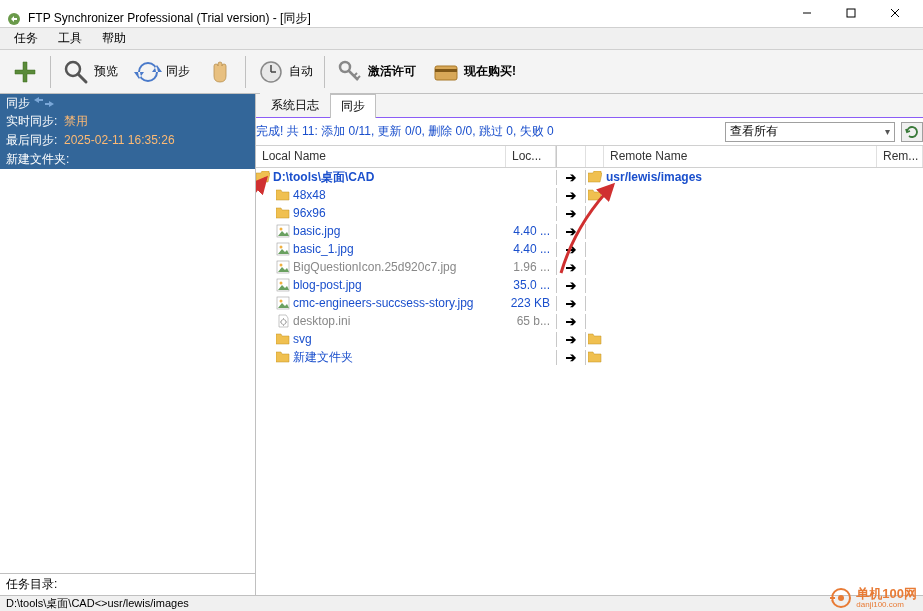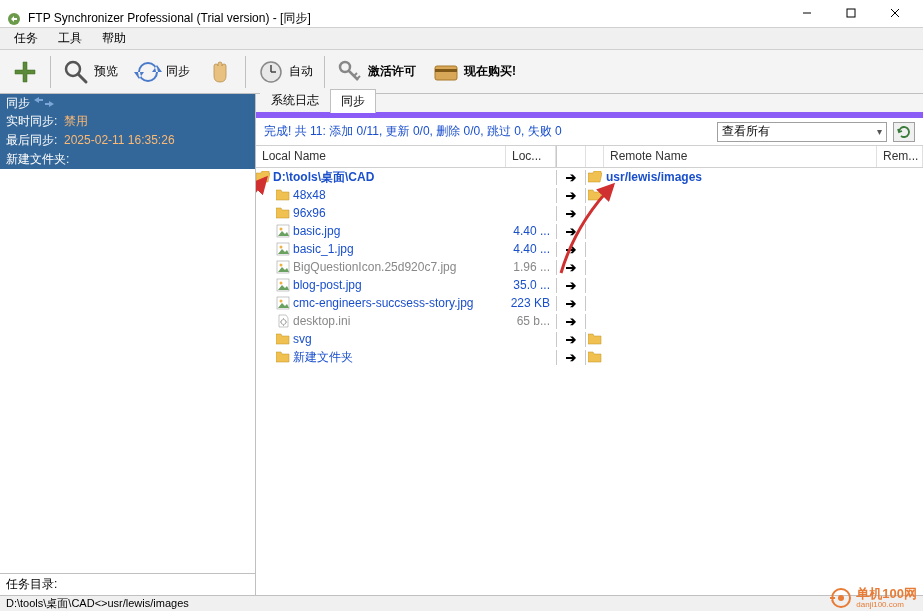--- a/index.html
+++ b/index.html
@@ -29,26 +29,26 @@
 .sync-header { background: #336699; color: #fff; height: 18px; padding: 1px 6px; font-size: 12px; display: flex; align-items: center; gap: 4px; }
 .sync-info { background: #336699; color: #fff; padding: 1px 6px; font-size: 12px; line-height: 17px; }
 .sync-info .value { color: #fdba74; }
 .sync-fill { flex: 1; background: #fff; }
 
 .task-dir-label { position: absolute; bottom: 0; left: 0; right: 0; background: #fff; border-top: 1px solid #c0c0c0; padding: 2px 6px; font-size: 12px; }
 
 .right-panel { flex: 1; display: flex; flex-direction: column; background: #fff; }
 
 
-.tabs { height: 24px; display: flex; align-items: flex-end; padding-left: 4px; background: #f4f4f4; border-bottom: 6px solid #8b5cf6; }
+.tabs { height: 24px; display: flex; align-items: flex-end; padding-left: 4px; background: #f4f4f4; border-bottom: 1px solid #8b5cf6; }
 .tab { padding: 3px 10px; font-size: 12px; border: 1px solid transparent; border-bottom: none; background: #f4f4f4; }
 .tab.active { background: #fff; border-color: #c0c0c0; position: relative; top: 1px; }
 
 
-.status-row { height: 28px; display: flex; align-items: center; padding: 0 8px; gap: 6px; border-bottom: 1px solid #d0d0d0; }
+.status-row { height: 28px; display: flex; align-items: center; padding: 0 0; gap: 6px; border-bottom: 1px solid #d0d0d0; }
 .status-text { color: #1a4fcc; font-size: 12px; flex: 1; }
 .view-filter { width: 170px; height: 20px; border: 1px solid #a0a0a0; background: #fff; font-size: 12px; padding: 1px 4px; display: flex; align-items: center; }
 .view-filter .chev { margin-left: auto; font-size: 10px; color: #555; }
 .refresh-btn { width: 22px; height: 20px; border: 1px solid #a0a0a0; background: #f0f0f0; display: flex; align-items: center; justify-content: center; }
 
 
 .list-header { height: 22px; display: flex; background: #fff; border-bottom: 1px solid #d0d0d0; }
 .list-header .col { padding: 3px 6px; border-right: 1px solid #e0e0e0; font-size: 12px; color: #333; }
 .col.local-name { width: 250px; }
 .col.local-size { width: 50px; text-align: left; }

